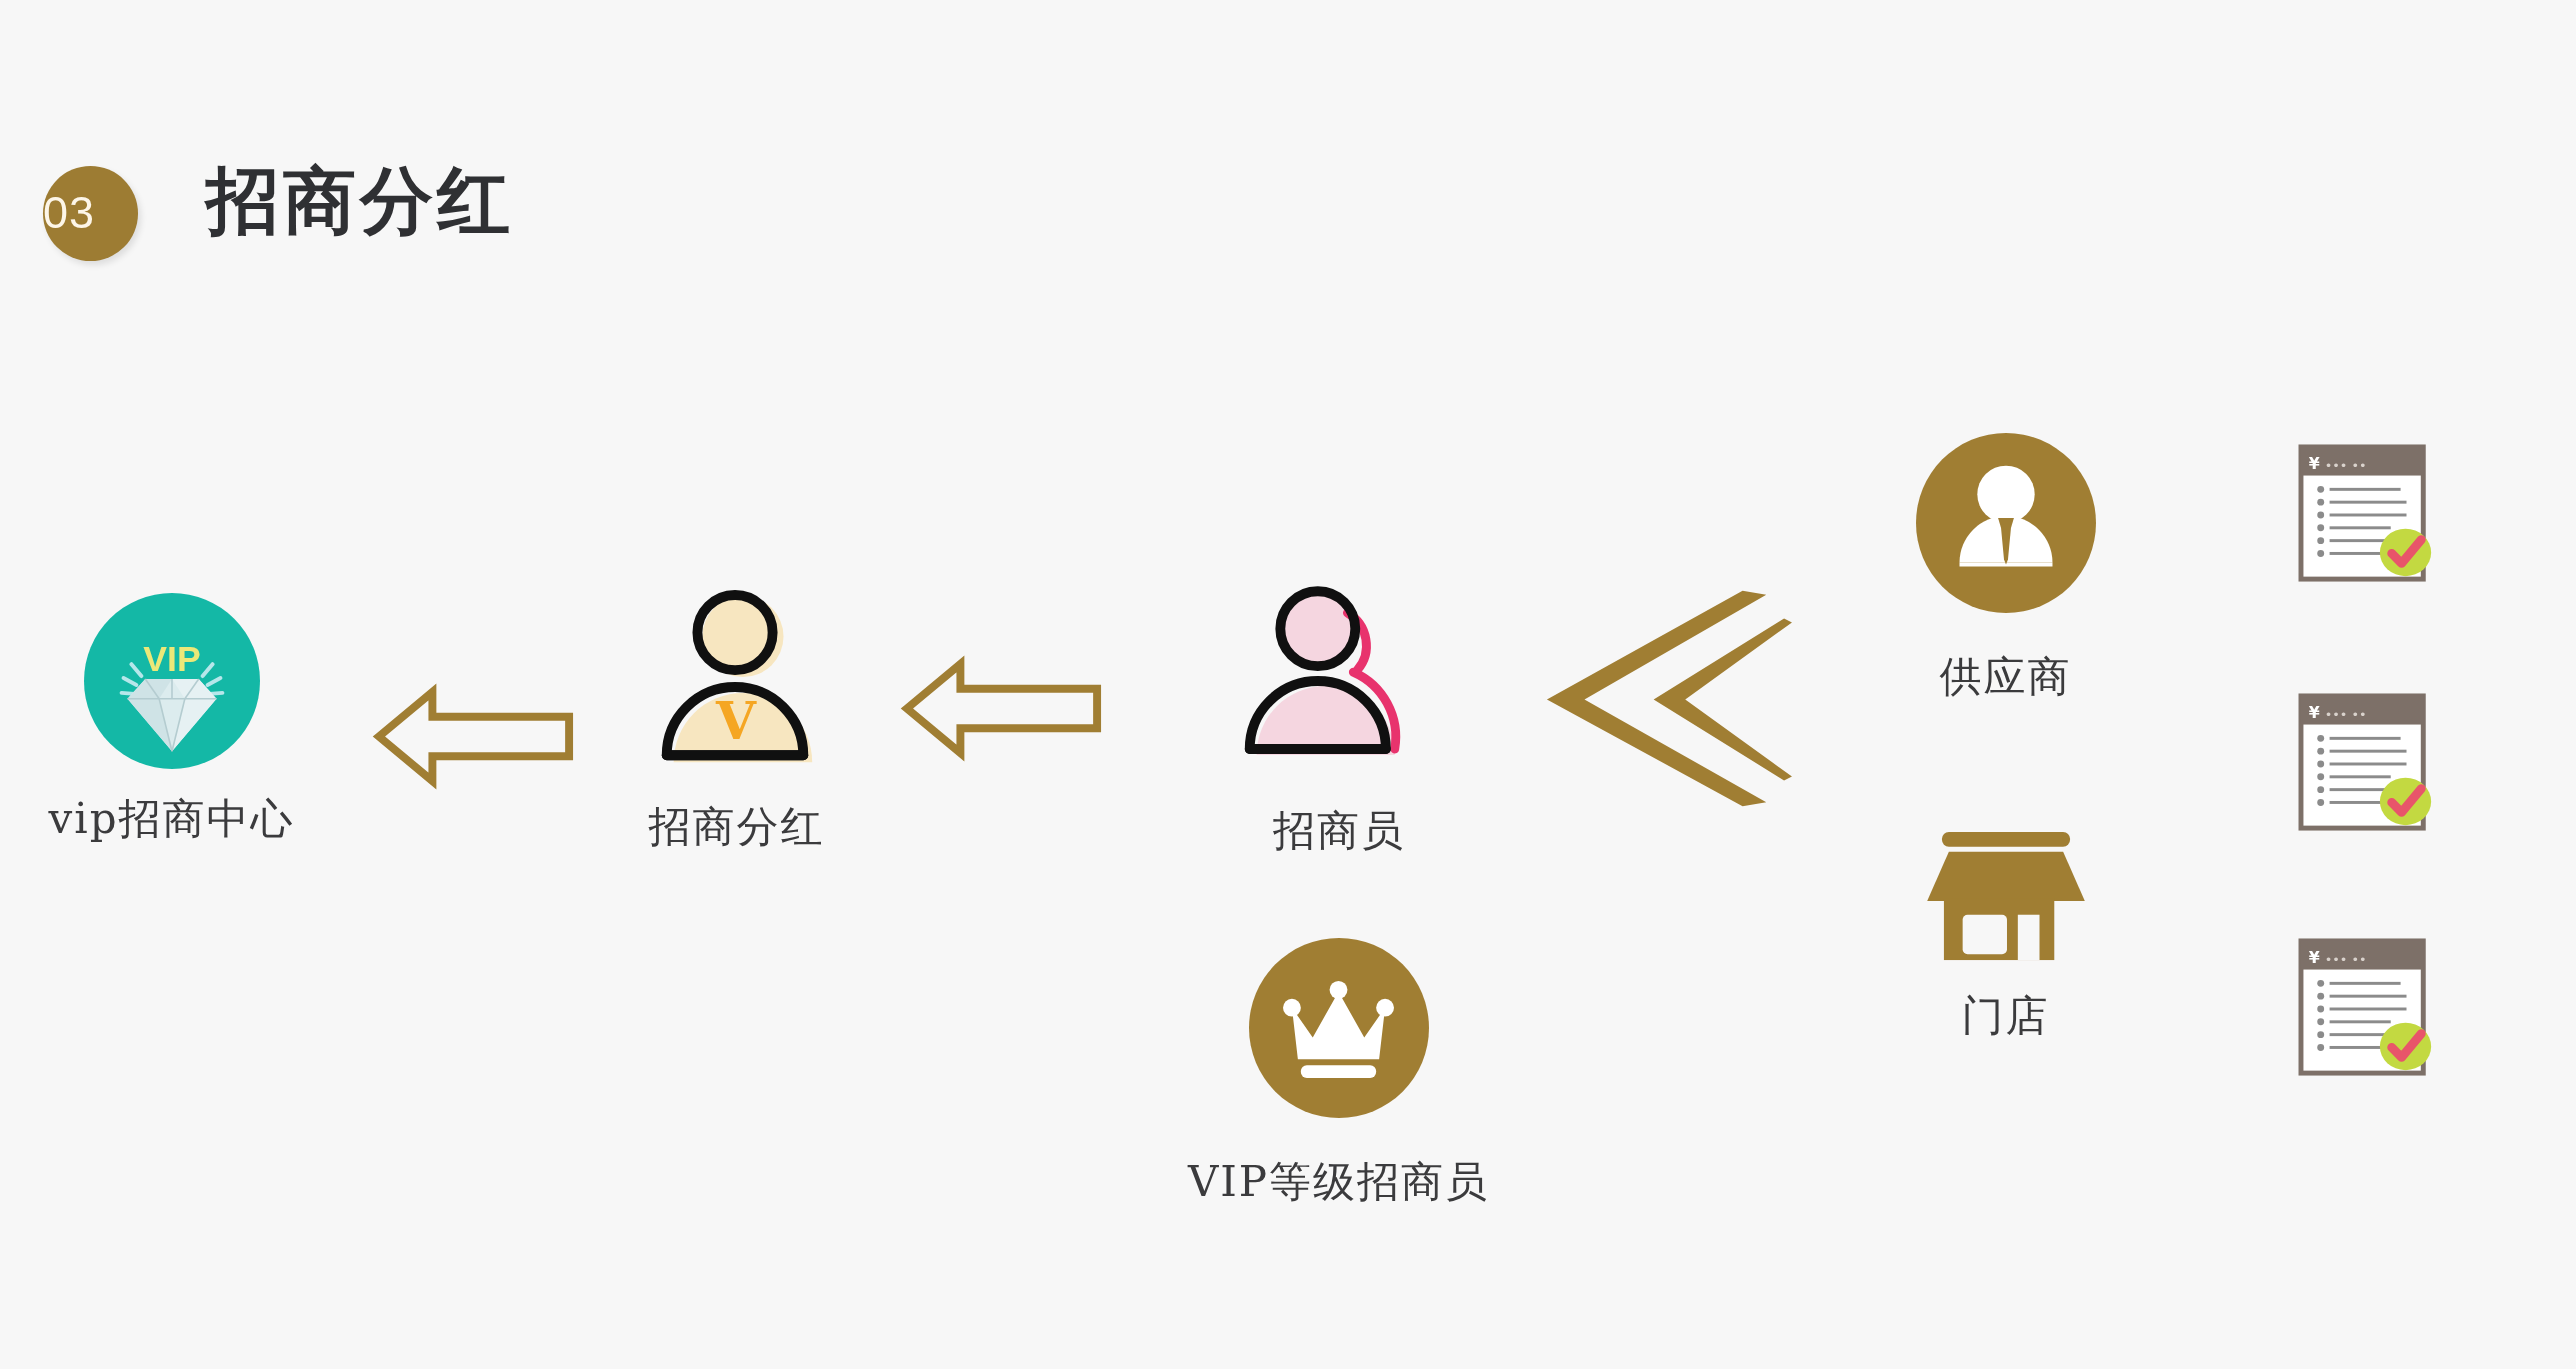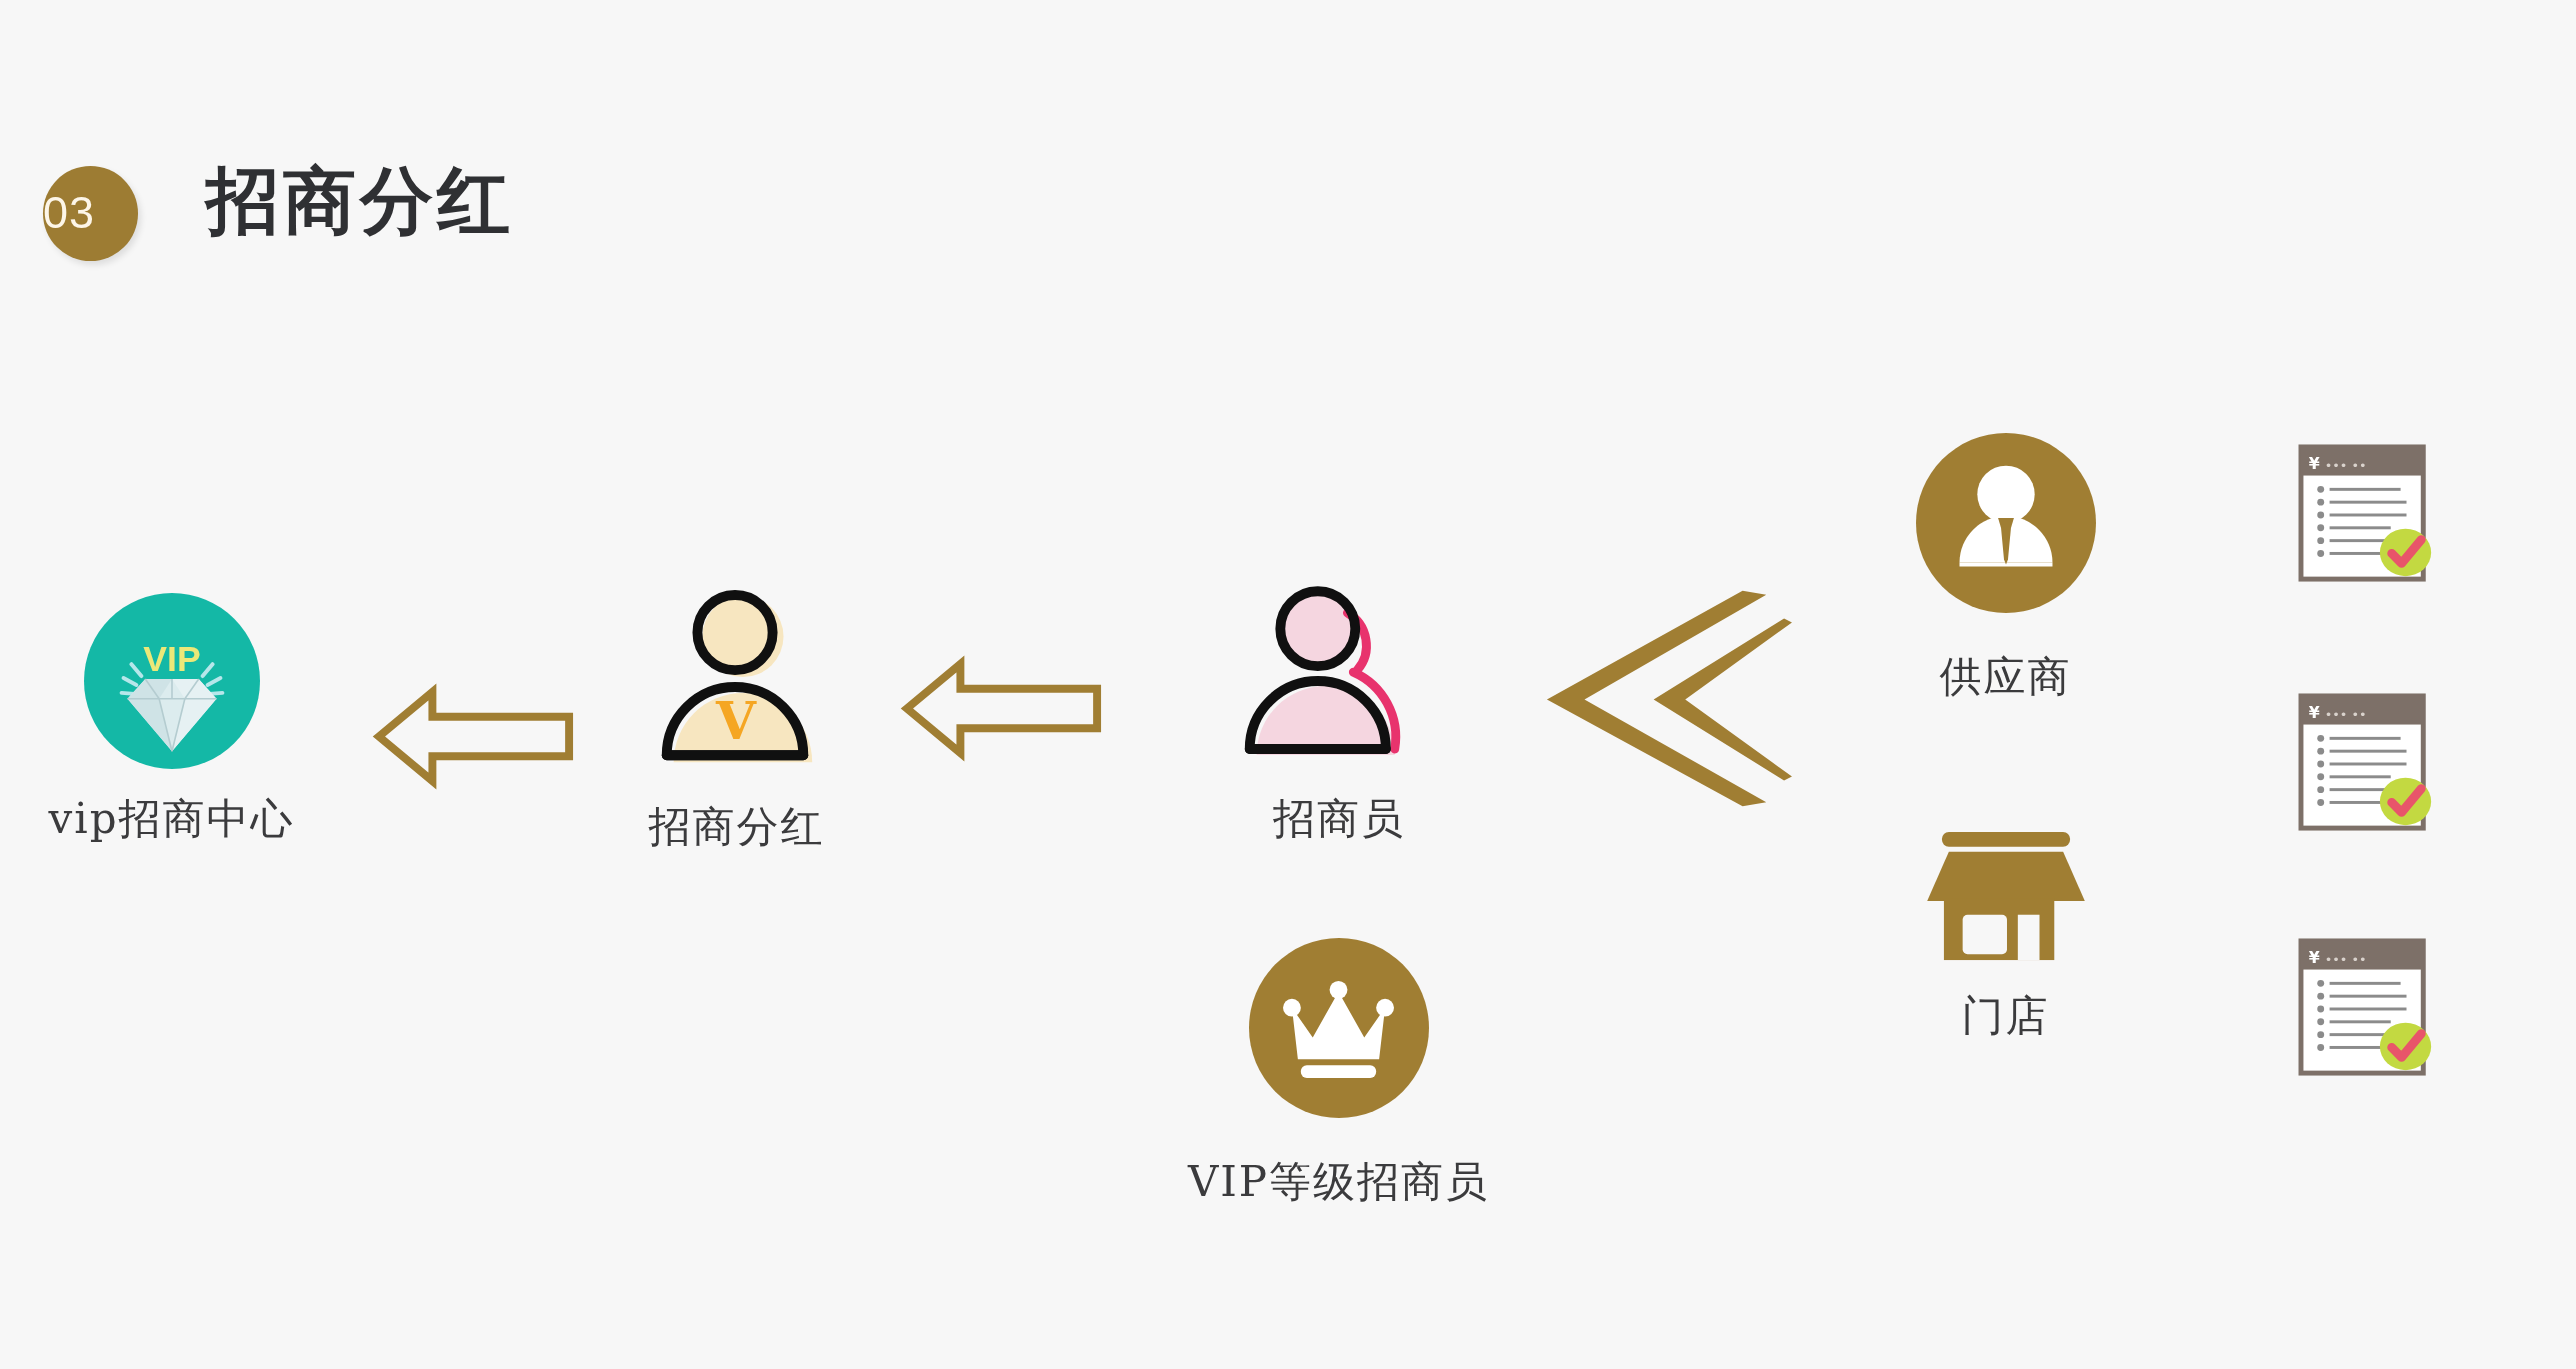--- a/index.html
+++ b/index.html
@@ -206,21 +206,21 @@
 
         <path d="M118 28 a38 38 0 0 1 10 58" fill="none" stroke="#e8336d" stroke-width="9" stroke-linecap="round"></path>
         <path d="M124 88 a72 72 0 0 1 42 78" fill="none" stroke="#e8336d" stroke-width="9" stroke-linecap="round"></path>
 
         <circle cx="88" cy="44" r="38" fill="none" stroke="#101010" stroke-width="10"></circle>
 
         <path d="M19 166 a69 69 0 0 1 138 0 Z" fill="none" stroke="#101010" stroke-width="10" stroke-linejoin="round"></path>
         <line x1="19" y1="166" x2="157" y2="166" stroke="#101010" stroke-width="10" stroke-linecap="round"></line>
       </svg>
     </div>
-    <div class="node-label" style="margin-top:12px;">招商员</div>
+    <div class="node-label" style="margin-top:24px;">招商员</div>
   </div>
 
   <div class="arrow-wrap" style="left:1537px; top:573px;">
     <svg width="257" height="247" viewBox="0 0 260 250">
       <polygon points="10,128 208,18 232,22 48,128 232,232 208,236" fill="#a07e33"></polygon>
       <polygon points="118,128 250,46 258,50 150,128 258,206 250,210" fill="#a07e33"></polygon>
     </svg>
   </div>
 
   <div class="node" style="left:1141px; top:938px; width:395px;">

